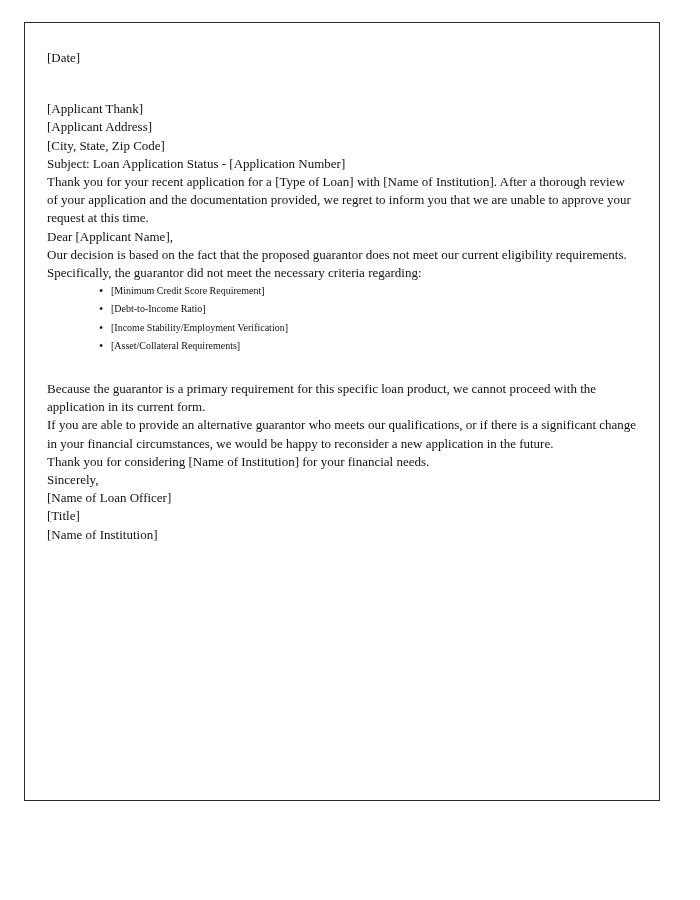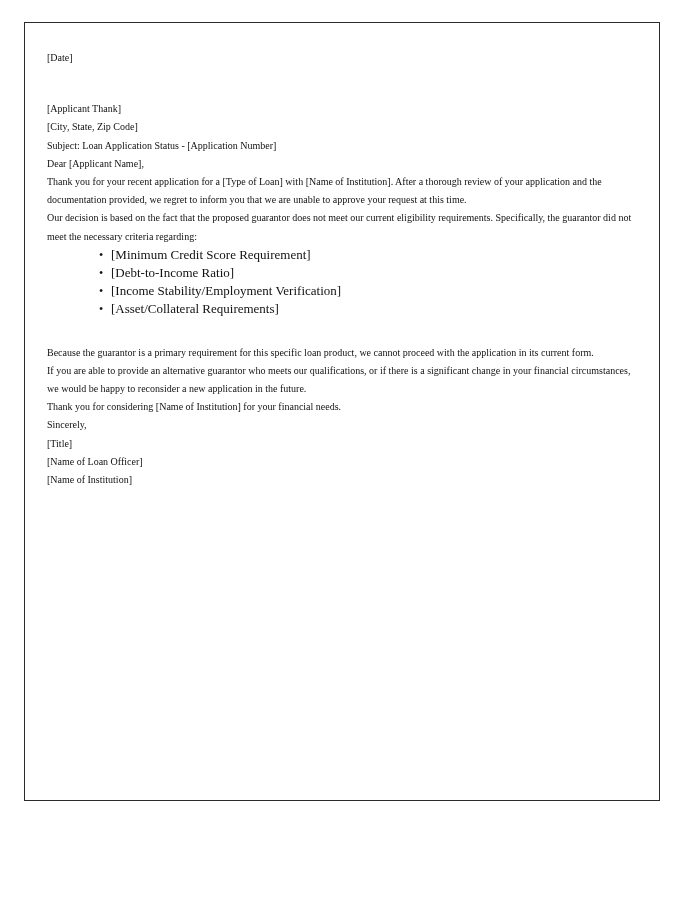--- a/index.html
+++ b/index.html
@@ -26,41 +26,41 @@
     background: #ffffff;
   }
 
   .letter-body {
     box-sizing: border-box;
     padding: 26px 22px 0 22px;
     width: 100%;
   }
 
   .block {
-    font-size: 10px;
+    font-size: 13px;
     line-height: 18.2px;
     color: #111111;
     text-align: left;
     margin: 0;
   }
 
   
   .gap-lg { margin-top: 33px; }
   .gap-md { }
   .gap-bullets { margin-top: 25px; }
 
   .addr-line { display: block; }
 
   ul.criteria-list {
     margin: 0;
     padding: 0 0 0 52px;
     list-style: none;
   }
   ul.criteria-list li {
-    font-size: 13px;
+    font-size: 10px;
     line-height: 18.2px;
     color: #111111;
     position: relative;
     padding-left: 12px;
   }
   ul.criteria-list li::before {
     content: "\2022";
     position: absolute;
     left: 0;
     top: 0;
@@ -74,47 +74,48 @@
 </head>
 <body>
 
 <div class="page-sheet">
   <div class="letter-body">
 
     <p class="block">[Date]</p>
 
     <div class="block gap-lg">
       <span class="addr-line">[Applicant Thank]</span>
+      <span class="addr-line">[Applicant Address]</span>
       <span class="addr-line">[City, State, Zip Code]</span>
     </div>
 
     <p class="block gap-md">Subject: Loan Application Status - [Application Number]</p>
 
+    <p class="block gap-md">Thank you for your recent application for a [Type of Loan] with [Name of Institution]. After a thorough review of your application and the documentation provided, we regret to inform you that we are unable to approve your request at this time.</p>
+
     <p class="block gap-md">Dear [Applicant Name],</p>
-
-    <p class="block gap-md">Thank you for your recent application for a [Type of Loan] with [Name of Institution]. After a thorough review of your application and the documentation provided, we regret to inform you that we are unable to approve your request at this time.</p>
 
     <p class="block gap-md">Our decision is based on the fact that the proposed guarantor does not meet our current eligibility requirements. Specifically, the guarantor did not meet the necessary criteria regarding:</p>
 
     <ul class="criteria-list gap-bullets">
       <li>[Minimum Credit Score Requirement]</li>
       <li>[Debt-to-Income Ratio]</li>
       <li>[Income Stability/Employment Verification]</li>
       <li>[Asset/Collateral Requirements]</li>
     </ul>
 
     <p class="block gap-bullets">Because the guarantor is a primary requirement for this specific loan product, we cannot proceed with the application in its current form.</p>
 
     <p class="block gap-md">If you are able to provide an alternative guarantor who meets our qualifications, or if there is a significant change in your financial circumstances, we would be happy to reconsider a new application in the future.</p>
 
 
     <p class="block gap-md">Thank you for considering [Name of Institution] for your financial needs.</p>
 
     <p class="block gap-md">Sincerely,</p>
 
     <div class="block gap-md">
+      <span class="sign-line">[Name of Loan Officer]</span>
       <span class="sign-line">[Title]</span>
-      <span class="sign-line">[Name of Loan Officer]</span>
       <span class="sign-line">[Name of Institution]</span>
     </div>
 
   </div>
 </div>
 
 </body></html>

